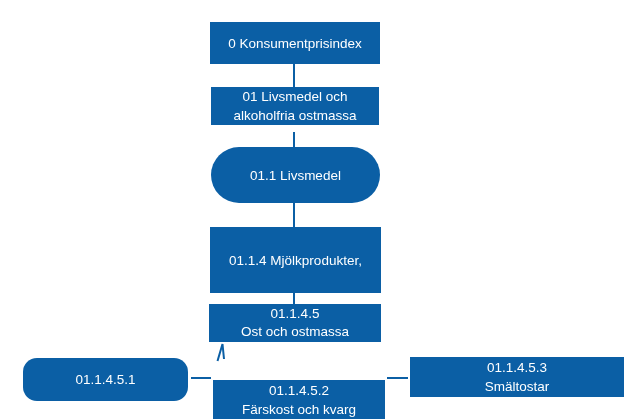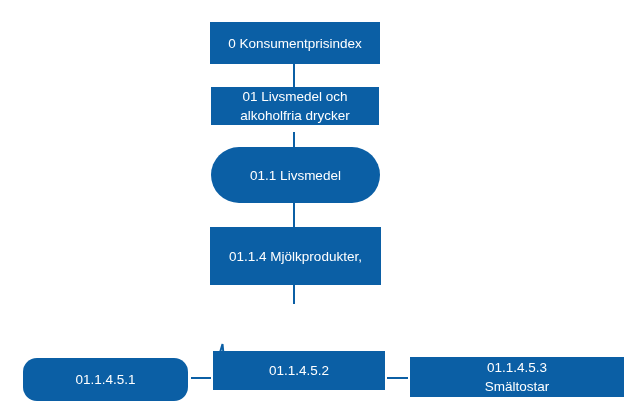--- a/index.html
+++ b/index.html
@@ -23,24 +23,24 @@
     align-items: center;
     text-align: center;
     font-size: 13.5px;
     line-height: 19px;
     padding: 1px 4px;
   }
   .node .ln { display: block; white-space: nowrap; }
   .node-root    { left: 210px; top: 22px;  width: 170px; height: 42px; }
   .node-l1      { left: 211px; top: 87px;  width: 168px; height: 38px; }
   .node-l2      { left: 211px; top: 147px; width: 169px; height: 56px; border-radius: 28px; }
-  .node-l3      { left: 210px; top: 227px; width: 171px; height: 58px; }
+  .node-l3      { left: 210px; top: 227px; width: 171px; height: 66px; }
   .node-l4      { left: 209px; top: 304px; width: 172px; height: 38px; line-height: 18px; }
   .node-leaf-1  { left: 23px;  top: 358px; width: 165px; height: 43px; border-radius: 14px; }
-  .node-leaf-2  { left: 213px; top: 351px; width: 172px; height: 39px; }
+  .node-leaf-2  { left: 213px; top: 380px; width: 172px; height: 39px; }
   .node-leaf-3  { left: 410px; top: 357px; width: 214px; height: 40px; }
   .conn { position: absolute; background: var(--accent); }
   .conn-v { width: 2px; left: 293px; }
   .conn-v1 { top: 64px;  height: 23px; }
   .conn-v2 { top: 132px; height: 15px; }
   .conn-v3 { top: 203px; height: 24px; }
   .conn-v4 { top: 285px; height: 19px; }
   .conn-h { height: 2px; top: 377px; }
   .conn-h1 { left: 191px; width: 20px; }
   .conn-h2 { left: 387px; width: 21px; }
@@ -52,50 +52,55 @@
 <div class="canvas">
 
   <div class="node node-root">
     <span class="ln">0 Konsumentprisindex</span>
   </div>
 
   <div class="conn conn-v conn-v1"></div>
 
   <div class="node node-l1">
     <span class="ln">01 Livsmedel och</span>
-    <span class="ln">alkoholfria drycker</span>
+    <span class="ln">alkoholfria ostmassa</span>
   </div>
 
   <div class="conn conn-v conn-v2"></div>
 
   <div class="node node-l2">
     <span class="ln">01.1 Livsmedel</span>
   </div>
 
   <div class="conn conn-v conn-v3"></div>
 
   <div class="node node-l3">
     <span class="ln">01.1.4 Mjölkprodukter,</span>
   </div>
 
   <div class="conn conn-v conn-v4"></div>
 
+  <div class="node node-l4">
+    <span class="ln">01.1.4.5</span>
+    <span class="ln">Ost och ostmassa</span>
+  </div>
 
   <svg class="conn-svg" width="633" height="420" viewBox="0 0 633 420">
     <path d="M217.5,361 L222.5,344 L224,359" fill="none" stroke="#0B5FA5" stroke-width="2"></path>
   </svg>
 
   <div class="node node-leaf-1">
     <span class="ln">01.1.4.5.1</span>
   </div>
 
   <div class="conn conn-h conn-h1"></div>
 
   <div class="node node-leaf-2">
     <span class="ln">01.1.4.5.2</span>
+    <span class="ln">Färskost och kvarg</span>
   </div>
 
   <div class="conn conn-h conn-h2"></div>
 
   <div class="node node-leaf-3">
     <span class="ln">01.1.4.5.3</span>
     <span class="ln">Smältostar</span>
   </div>
 
 </div>

